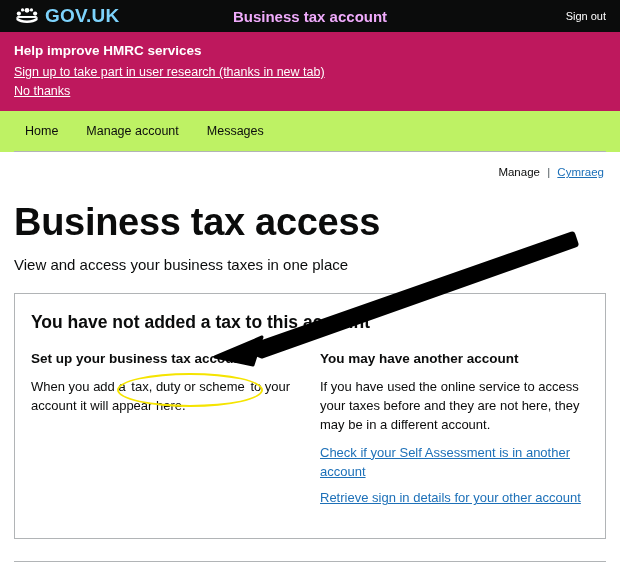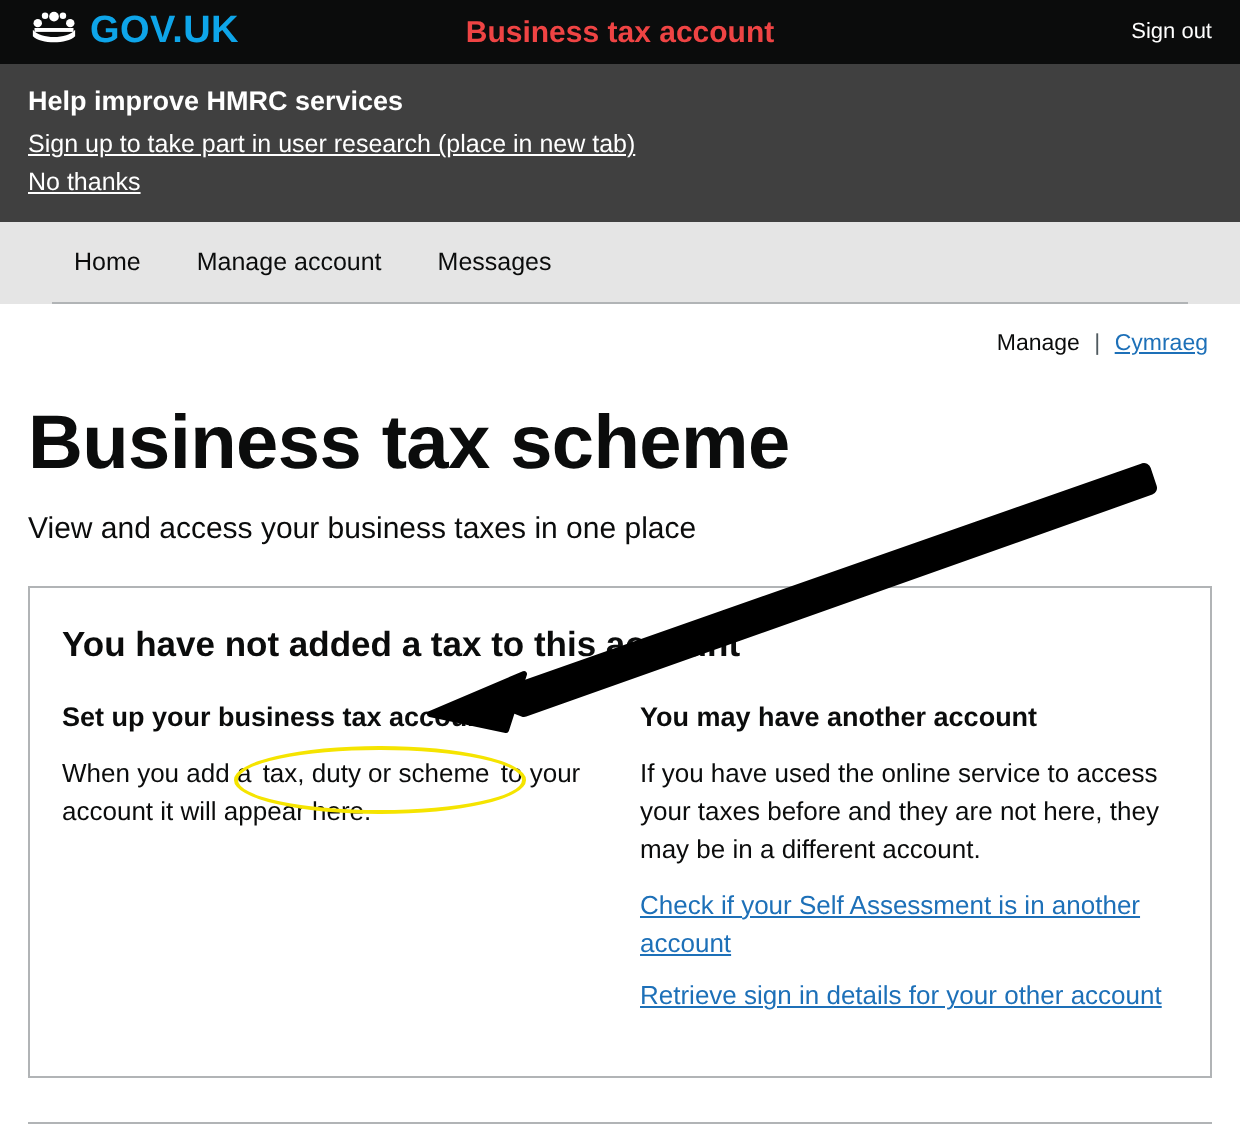--- a/index.html
+++ b/index.html
@@ -20,73 +20,73 @@
   .topbar {
     background: #0b0c0c;
     height: 32px;
     display: flex;
     align-items: center;
     position: relative;
     padding: 0 14px;
   }
   .brand {
     display: flex;
-    align-items: flex-start;
+    align-items: center;
     gap: 5px;
-    color: #0ea5e9;
+    color: #7dd3fc;
     font-weight: bold;
     font-size: 19px;
     letter-spacing: 0.2px;
   }
   .crown {
     display: inline-block;
     line-height: 0;
   }
   .topbar-title {
     position: absolute;
     left: 0;
     right: 0;
     text-align: center;
-    color: #ef4444;
+    color: #f0abfc;
     font-size: 15px;
     font-weight: bold;
     pointer-events: none;
   }
   .signout {
     margin-left: auto;
     color: #ffffff;
     font-size: 11px;
     text-decoration: none;
     z-index: 2;
   }
 
   
   .banner {
-    background: #404040;
+    background: #be185d;
     color: #ffffff;
     padding: 11px 14px 13px 14px;
   }
   .banner-title {
     font-size: 13.5px;
     font-weight: bold;
     margin-bottom: 7px;
   }
   .banner a {
     display: block;
     color: #ffffff;
     font-size: 12.5px;
     text-decoration: underline;
     margin-bottom: 5px;
   }
   .banner a:last-child { margin-bottom: 0; }
 
   
   .nav-wrap {
-    padding: 0 26px;
-    background: #e5e5e5;
+    padding: 0 14px;
+    background: #bef264;
   }
   .nav {
     display: flex;
     align-items: center;
     gap: 0;
     height: 40px;
     border-bottom: 1px solid #b1b4b6;
   }
   .nav-item {
     font-size: 12.5px;
@@ -217,40 +217,40 @@
       </svg>
     </span>
     <span>GOV.UK</span>
   </div>
   <div class="topbar-title">Business tax account</div>
   <a class="signout" href="#">Sign out</a>
 </div>
 
 <div class="banner">
   <div class="banner-title">Help improve HMRC services</div>
-  <a href="#">Sign up to take part in user research (place in new tab)</a>
+  <a href="#">Sign up to take part in user research (thanks in new tab)</a>
   <a href="#">No thanks</a>
 </div>
 
 <div class="nav-wrap">
   <nav class="nav">
     <a class="nav-item" href="#">Home</a>
     <a class="nav-item" href="#">Manage account</a>
     <a class="nav-item" href="#">Messages</a>
   </nav>
 </div>
 
 <div class="lang">
   <span>Manage</span>
   <span class="sep">|</span>
   <a href="#">Cymraeg</a>
 </div>
 
 <div class="main">
-  <h1 class="page-title">Business tax scheme</h1>
+  <h1 class="page-title">Business tax access</h1>
   <p class="subtitle">View and access your business taxes in one place</p>
 
   <div class="panel">
     <div class="panel-heading">You have not added a tax to this account</div>
     <div class="cols">
       <div class="col">
         <div class="col-heading">Set up your business tax account</div>
         <p>
           <span>When you add a</span>
           <span class="highlight">

